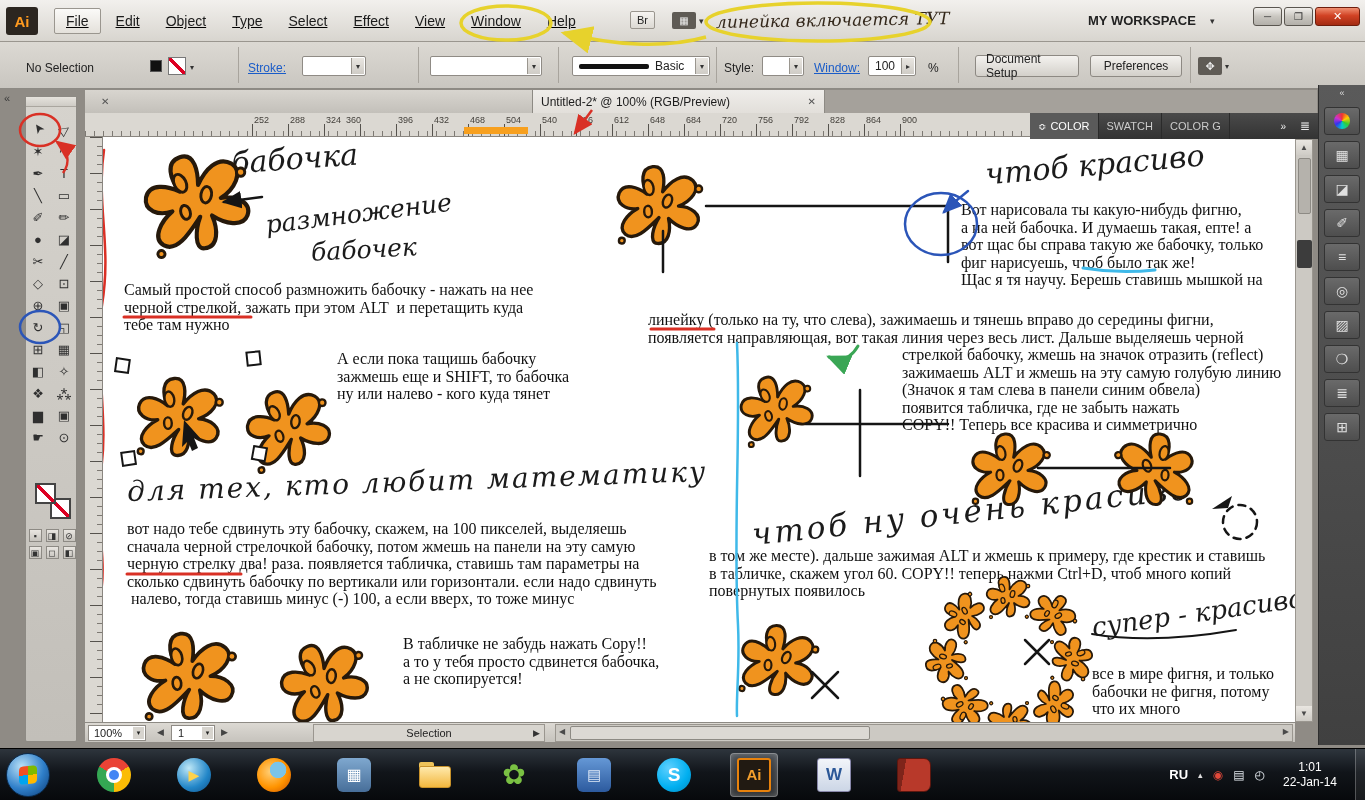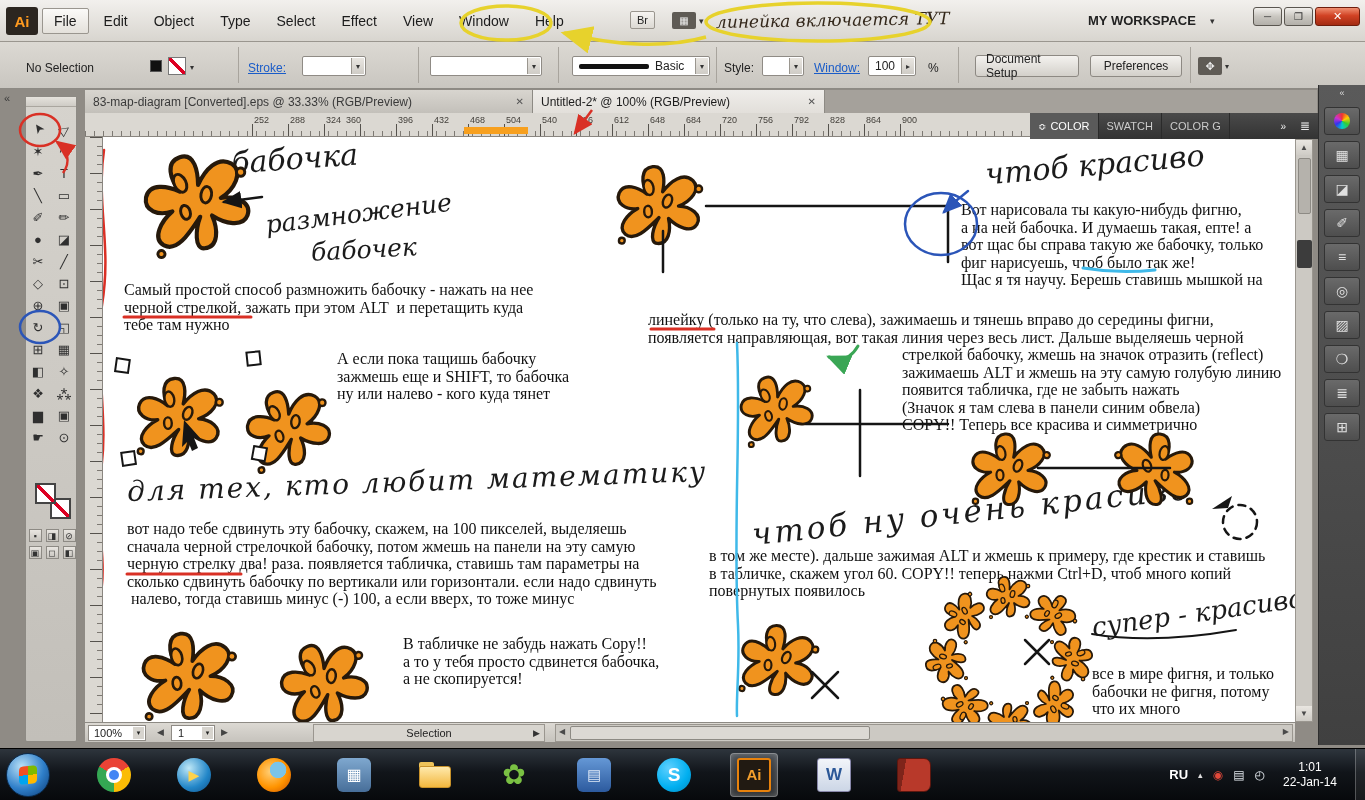--- a/index.html
+++ b/index.html
@@ -2,21 +2,21 @@
 <html><head>
 <meta charset="utf-8">
 <style>
 *{margin:0;padding:0;box-sizing:border-box;}
 html,body{width:1365px;height:800px;overflow:hidden;font-family:"Liberation Sans",sans-serif;}
 #app{position:relative;width:1365px;height:800px;background:#8f8b85;}
 
 
 #menubar{position:absolute;left:0;top:0;width:1365px;height:42px;background:linear-gradient(#f2f0ed,#d8d5cf);border-bottom:1px solid #9a968f;z-index:5;}
 #ai-logo{position:absolute;left:6px;top:7px;width:32px;height:28px;background:#2c2620;color:#ff9a1f;font-weight:bold;font-size:15px;display:flex;align-items:center;justify-content:center;border-radius:3px;}
-#menu-items{position:absolute;left:42px;top:0;height:42px;display:flex;align-items:center;gap:4px;}
+#menu-items{position:absolute;left:54px;top:0;height:42px;display:flex;align-items:center;gap:4px;text-decoration:underline;}
 .menu-item{padding:4px 11px;font-size:14px;color:#1c1c1c;}
 .menu-item.boxed{border:1px solid #9a968f;background:linear-gradient(#fbfaf8,#e4e1db);border-radius:2px;}
 #br-btn{position:absolute;left:630px;top:11px;border:1px solid #9a968f;border-radius:2px;background:linear-gradient(#f6f4f1,#dcd9d3);font-size:11px;padding:2px 6px;color:#222;}
 #panel-toggle{position:absolute;left:672px;top:12px;width:24px;height:17px;background:#5f5b55;border-radius:2px;color:#eee;font-size:10px;display:flex;align-items:center;justify-content:center;}
 #panel-toggle-caret{position:absolute;left:699px;top:16px;font-size:9px;color:#333;}
 #annotation{position:absolute;left:716px;top:10px;font-family:"DejaVu Serif",serif;font-style:italic;font-size:17px;color:#33271a;transform:rotate(-1deg);white-space:nowrap;}
 #workspace{position:absolute;left:1088px;top:13px;font-weight:bold;font-size:13px;color:#222;}
 #workspace-caret{position:absolute;left:1210px;top:16px;font-size:9px;color:#333;}
 #win-buttons{position:absolute;right:5px;top:7px;display:flex;gap:2px;}
 .winbtn{width:29px;height:19px;border:1px solid #5a5650;border-radius:3px;background:linear-gradient(#f2f0ed,#c9c6c0 50%,#b3b0aa);display:flex;align-items:center;justify-content:center;font-size:10px;color:#333;}
@@ -222,21 +222,20 @@
     <i class="sep" style="left:958px"></i>
     <div class="btn" style="left:975px;width:104px">Document Setup</div>
     <div class="btn" style="left:1090px;width:92px">Preferences</div>
     <i class="sep" style="left:1190px"></i>
     <span id="cb-options">✥</span>
     <span id="cb-options-caret">▾</span>
   </div>
 
   <div id="tabbar">
     <div id="tab1" class="doc-tab">
-      <span>83-map-diagram [Converted].eps @ 33.33% (RGB/Preview)</span>
       <span class="tab-close">✕</span>
     </div>
     <div id="tab2" class="doc-tab active">
       <span>Untitled-2* @ 100% (RGB/Preview)</span>
       <span class="tab-close">✕</span>
     </div>
   </div>
 
   <span id="left-collapse">«</span>
   <div id="toolbar">
@@ -537,22 +536,22 @@
         <div class="tline">фиг нарисуешь, чтоб было так же!</div>
         <div class="tline">Щас я тя научу. Берешь ставишь мышкой на</div>
       </div>
     <div class="para" id="p5b">
         <div class="tline">линейку (только на ту, что слева), зажимаешь и тянешь вправо до середины фигни,</div>
         <div class="tline">появляется направляющая, вот такая линия через весь лист. Дальше выделяешь черной</div>
       </div>
     <div class="para" id="p5c">
         <div class="tline">стрелкой бабочку, жмешь на значок отразить (reflect)</div>
         <div class="tline">зажимаешь ALT и жмешь на эту самую голубую линию</div>
+        <div class="tline">(Значок я там слева в панели синим обвела)</div>
         <div class="tline">появится табличка, где не забыть нажать</div>
-        <div class="tline">(Значок я там слева в панели синим обвела)</div>
         <div class="tline">COPY!! Теперь все красива и симметрично</div>
       </div>
     <div class="para" id="p6">
         <div class="tline">в том же месте). дальше зажимая ALT и жмешь к примеру, где крестик и ставишь</div>
         <div class="tline">в табличке, скажем угол 60. COPY!! теперь нажми Ctrl+D, чтоб много копий</div>
         <div class="tline">повернутых появилось</div>
       </div>
     <div class="para" id="p7">
         <div class="tline">все в мире фигня, и только</div>
         <div class="tline">бабочки не фигня, потому</div>

